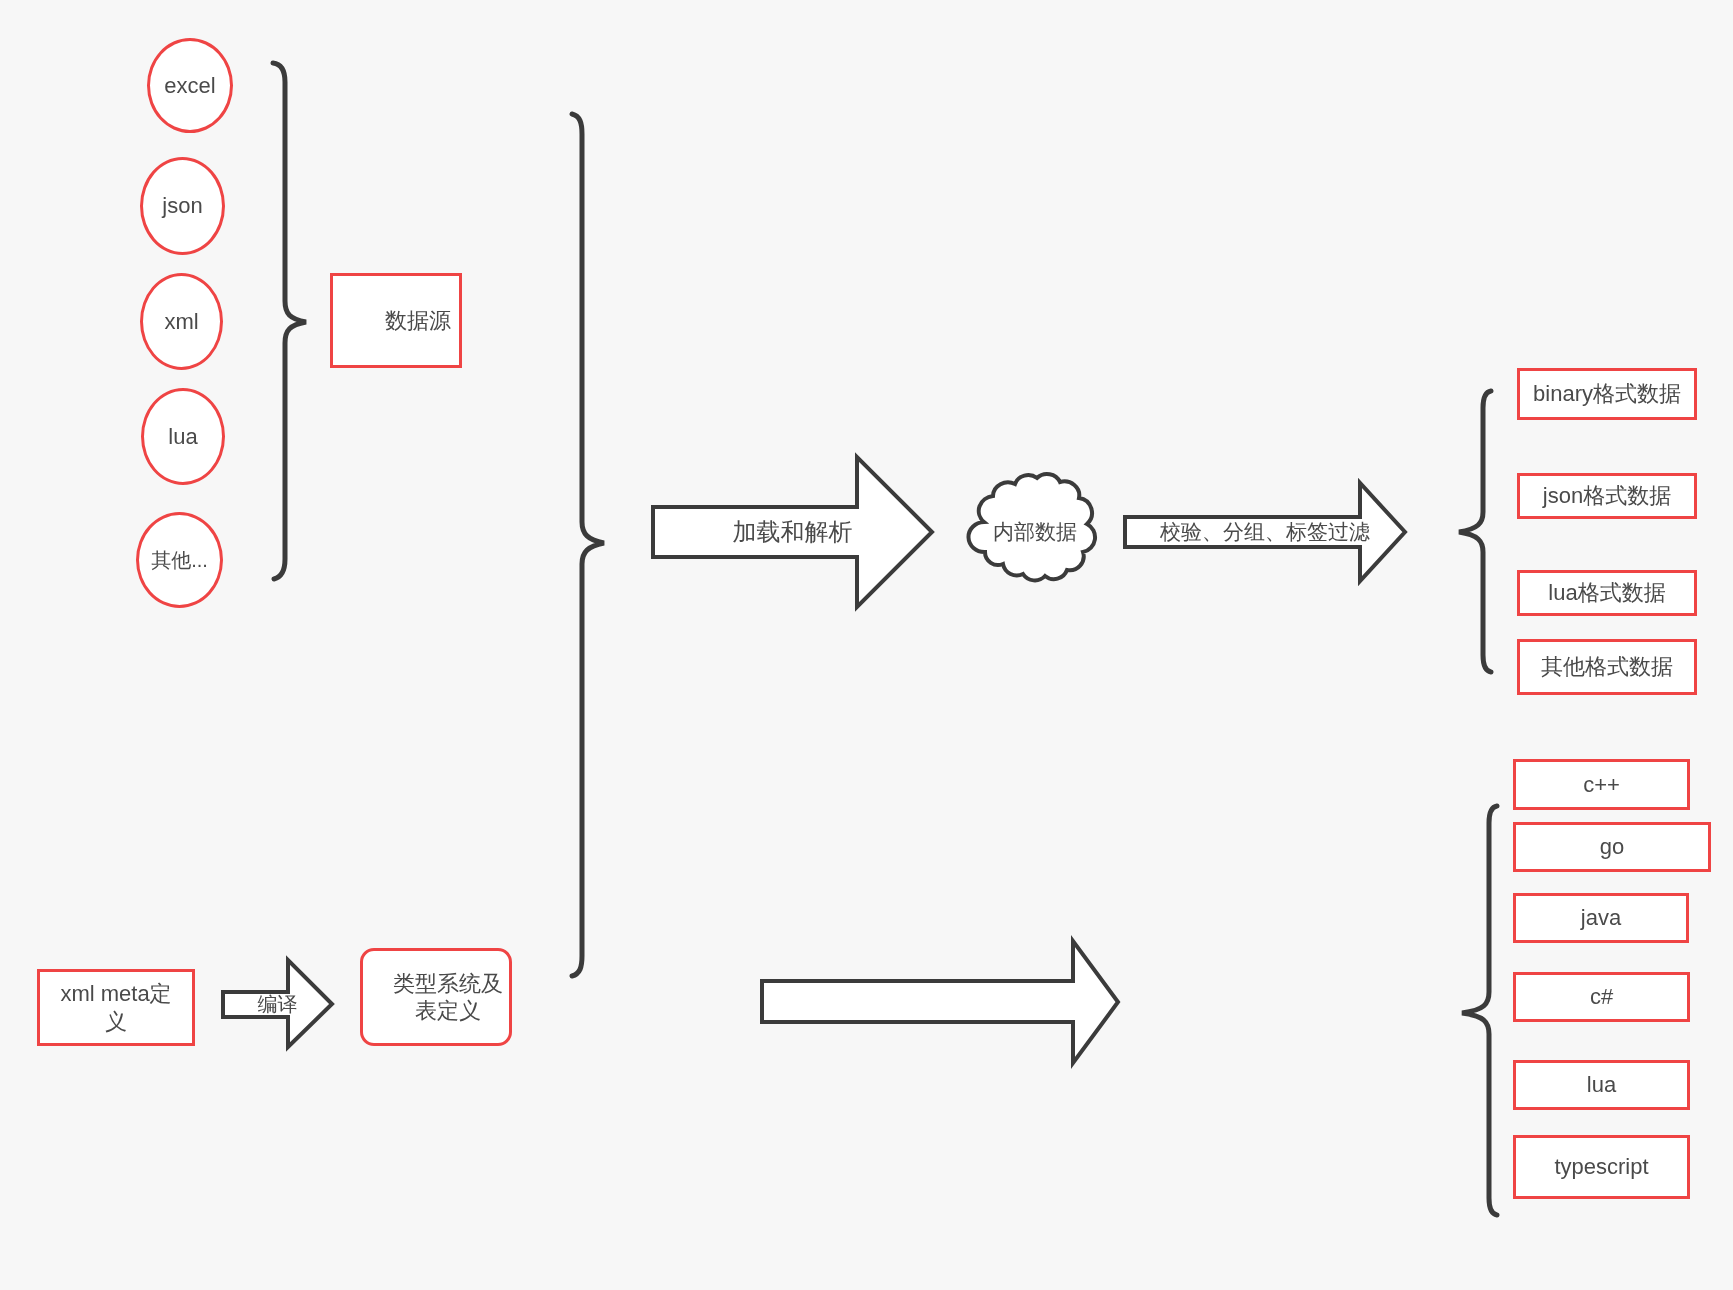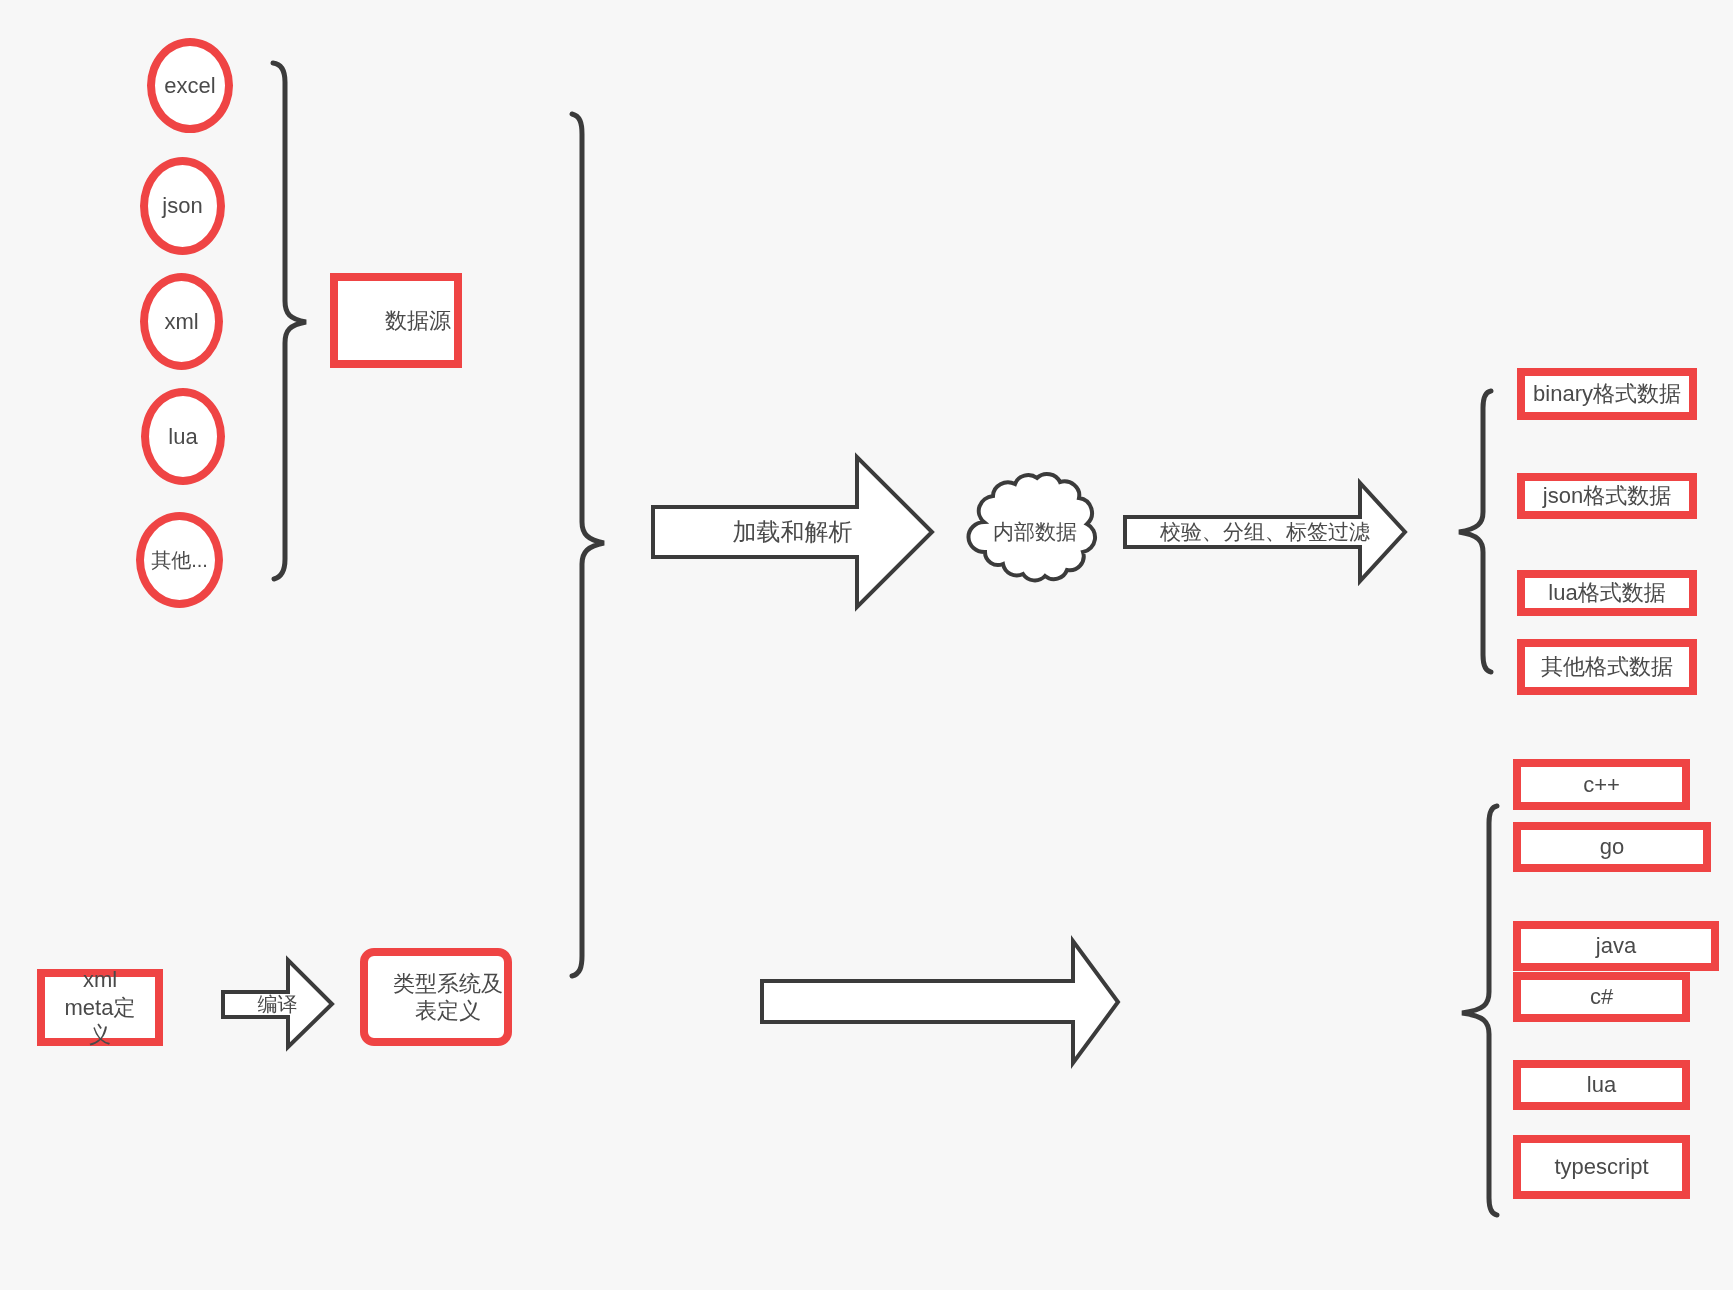--- a/index.html
+++ b/index.html
@@ -15,21 +15,21 @@
   }
   #shapes {
     position: absolute;
     left: 0; top: 0;
     z-index: 0;
   }
   .node {
     position: absolute;
     box-sizing: border-box;
     background: #ffffff;
-    border: 8px solid #ef4444;
+    border: 3px solid #ef4444;
     display: flex;
     align-items: center;
     justify-content: center;
     text-align: center;
     font-size: 22px;
     line-height: 1.25;
     z-index: 1;
   }
   .ellipse { border-radius: 50%; }
   .rounded { border-radius: 14px; }
@@ -56,27 +56,27 @@
   
   #box-datasource { left:330px; top:273px; width:132px; height:95px;padding-left:44px; }
 
   #box-fmt-binary { left:1517px; top:368px; width:180px; height:52px; }
   #box-fmt-json   { left:1517px; top:473px; width:180px; height:46px; }
   #box-fmt-lua    { left:1517px; top:570px; width:180px; height:46px; }
   #box-fmt-other  { left:1517px; top:639px; width:180px; height:56px; }
 
   #box-lang-cpp        { left:1513px; top:759px;  width:177px; height:51px; }
   #box-lang-go         { left:1513px; top:822px;  width:198px; height:50px; }
-  #box-lang-java       { left:1513px; top:893px;  width:206px; height:50px;margin-top:28px; }
+  #box-lang-java       { left:1513px; top:893px;  width:176px; height:50px; }
   #box-lang-csharp     { left:1513px; top:972px;  width:177px; height:50px; }
   #box-lang-lua        { left:1513px; top:1060px; width:177px; height:50px; }
   #box-lang-typescript { left:1513px; top:1135px; width:177px; height:64px;text-align:right; }
   #box-lang-python     { left:1513px; top:1203px; width:177px; height:52px; }
 
-  #box-xmlmeta    { left:37px;  top:969px; width:126px; height:77px; padding:0 18px; }
+  #box-xmlmeta    { left:37px;  top:969px; width:158px; height:77px; padding:0 18px; }
   #box-typesystem { left:360px; top:948px; width:152px; height:98px;padding-left:24px; }
 
   
   #lbl-load     { left:653px;  top:507px; width:279px; height:50px; }
   #lbl-internal { left:975px;  top:502px; width:120px; height:60px; }
   #lbl-filter   { left:1125px; top:515px; width:280px; height:34px; }
   #lbl-compile  { left:223px;  top:990px; width:109px; height:28px; font-size:20px; }
   #lbl-codegen  { left:762px;  top:981px; width:356px; height:41px; }
 </style>
 </head>

